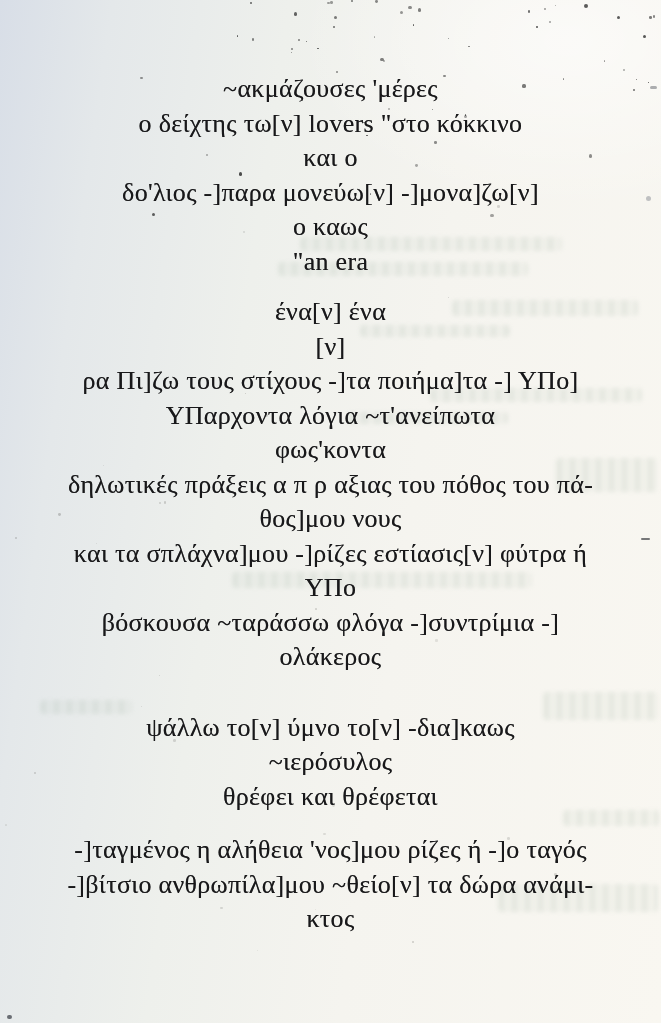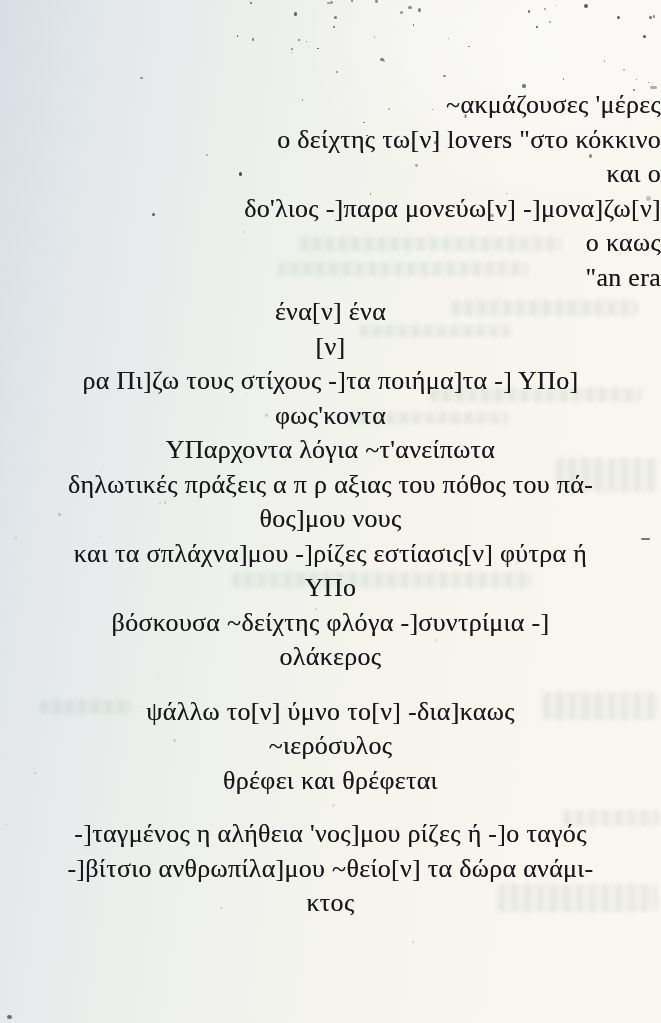--- a/index.html
+++ b/index.html
@@ -155,42 +155,42 @@
       <div class="speck" style="left: 497.479px; top: 205.09px; width: 2.56851px; height: 2.56851px; background: rgb(106, 106, 102); opacity: 0.240891;"></div>
       <div class="speck" style="left: 331.914px; top: 803.849px; width: 2.77775px; height: 2.77775px; background: rgb(106, 106, 102); opacity: 0.18356;"></div>
       <div class="speck" style="left: 641px; top: 538px; width: 9px; height: 2px; background: rgb(85, 87, 90); opacity: 0.8; border-radius: 1px;"></div>
       <div class="speck" style="left: 7px; top: 1015px; width: 5px; height: 4px; background: rgb(74, 78, 85); opacity: 0.8; border-radius: 2px;"></div>
       <div class="speck" style="left: 650px; top: 86px; width: 7px; height: 3px; background: rgb(138, 141, 146); opacity: 0.7; border-radius: 2px;"></div>
       <div class="speck" style="left: 646px; top: 196px; width: 5px; height: 5px; background: rgb(154, 157, 162); opacity: 0.6; border-radius: 3px;"></div>
       <div class="speck" style="left: 584px; top: 4px; width: 4px; height: 4px; background: rgb(51, 51, 51); opacity: 0.8; border-radius: 2px;"></div>
       <div class="speck" style="left: 617px; top: 16px; width: 3px; height: 3px; background: rgb(51, 51, 51); opacity: 0.8; border-radius: 2px;"></div>
     </div>
   <div class="poem" id="poem">
-      <div class="stanza" style="margin-top: 16px; text-align: right;">
+      <div class="stanza" style="margin-top: 0px;">
         <div class="poem-line">~ακμάζουσες 'μέρες</div>
         <div class="poem-line">ο δείχτης τω[ν] lovers "στο κόκκινο</div>
         <div class="poem-line">και ο</div>
         <div class="poem-line">δο'λιος -]παρα μονεύω[ν] -]μονα]ζω[ν]</div>
         <div class="poem-line">ο καως</div>
         <div class="poem-line">"an era</div>
       </div>
-      <div class="stanza" style="margin-top: 0;">
+      <div class="stanza" style="margin-top: 16px;">
         <div class="poem-line">ένα[ν] ένα</div>
         <div class="poem-line">[ν]</div>
         <div class="poem-line">ρα Πι]ζω τους στίχους -]τα ποιήμα]τα -] ΥΠο]</div>
+        <div class="poem-line">ΥΠαρχοντα λόγια ~τ'ανείπωτα</div>
         <div class="poem-line">φως'κοντα</div>
-        <div class="poem-line">ΥΠαρχοντα λόγια ~τ'ανείπωτα</div>
         <div class="poem-line">δηλωτικές πράξεις α π ρ αξιας του πόθος του πά-</div>
         <div class="poem-line">θος]μου νους</div>
         <div class="poem-line">και τα σπλάχνα]μου -]ρίζες εστίασις[ν] φύτρα ή</div>
         <div class="poem-line">ΥΠο</div>
-        <div class="poem-line">βόσκουσα ~δείχτης φλόγα -]συντρίμια -]</div>
+        <div class="poem-line">βόσκουσα ~ταράσσω φλόγα -]συντρίμια -]</div>
         <div class="poem-line">ολάκερος</div>
       </div>
-      <div class="stanza" style="margin-top: 20px;">
+      <div class="stanza" style="margin-top: 36px;">
         <div class="poem-line">ψάλλω το[ν] ύμνο το[ν] -δια]καως</div>
         <div class="poem-line">~ιερόσυλος</div>
         <div class="poem-line">θρέφει και θρέφεται</div>
       </div>
       <div class="stanza" style="margin-top: 19px;">
         <div class="poem-line">-]ταγμένος η αλήθεια 'νος]μου ρίζες ή -]ο ταγός</div>
         <div class="poem-line">-]βίτσιο ανθρωπίλα]μου ~θείο[ν] τα δώρα ανάμι-</div>
         <div class="poem-line">κτος</div>
       </div>
     </div>

